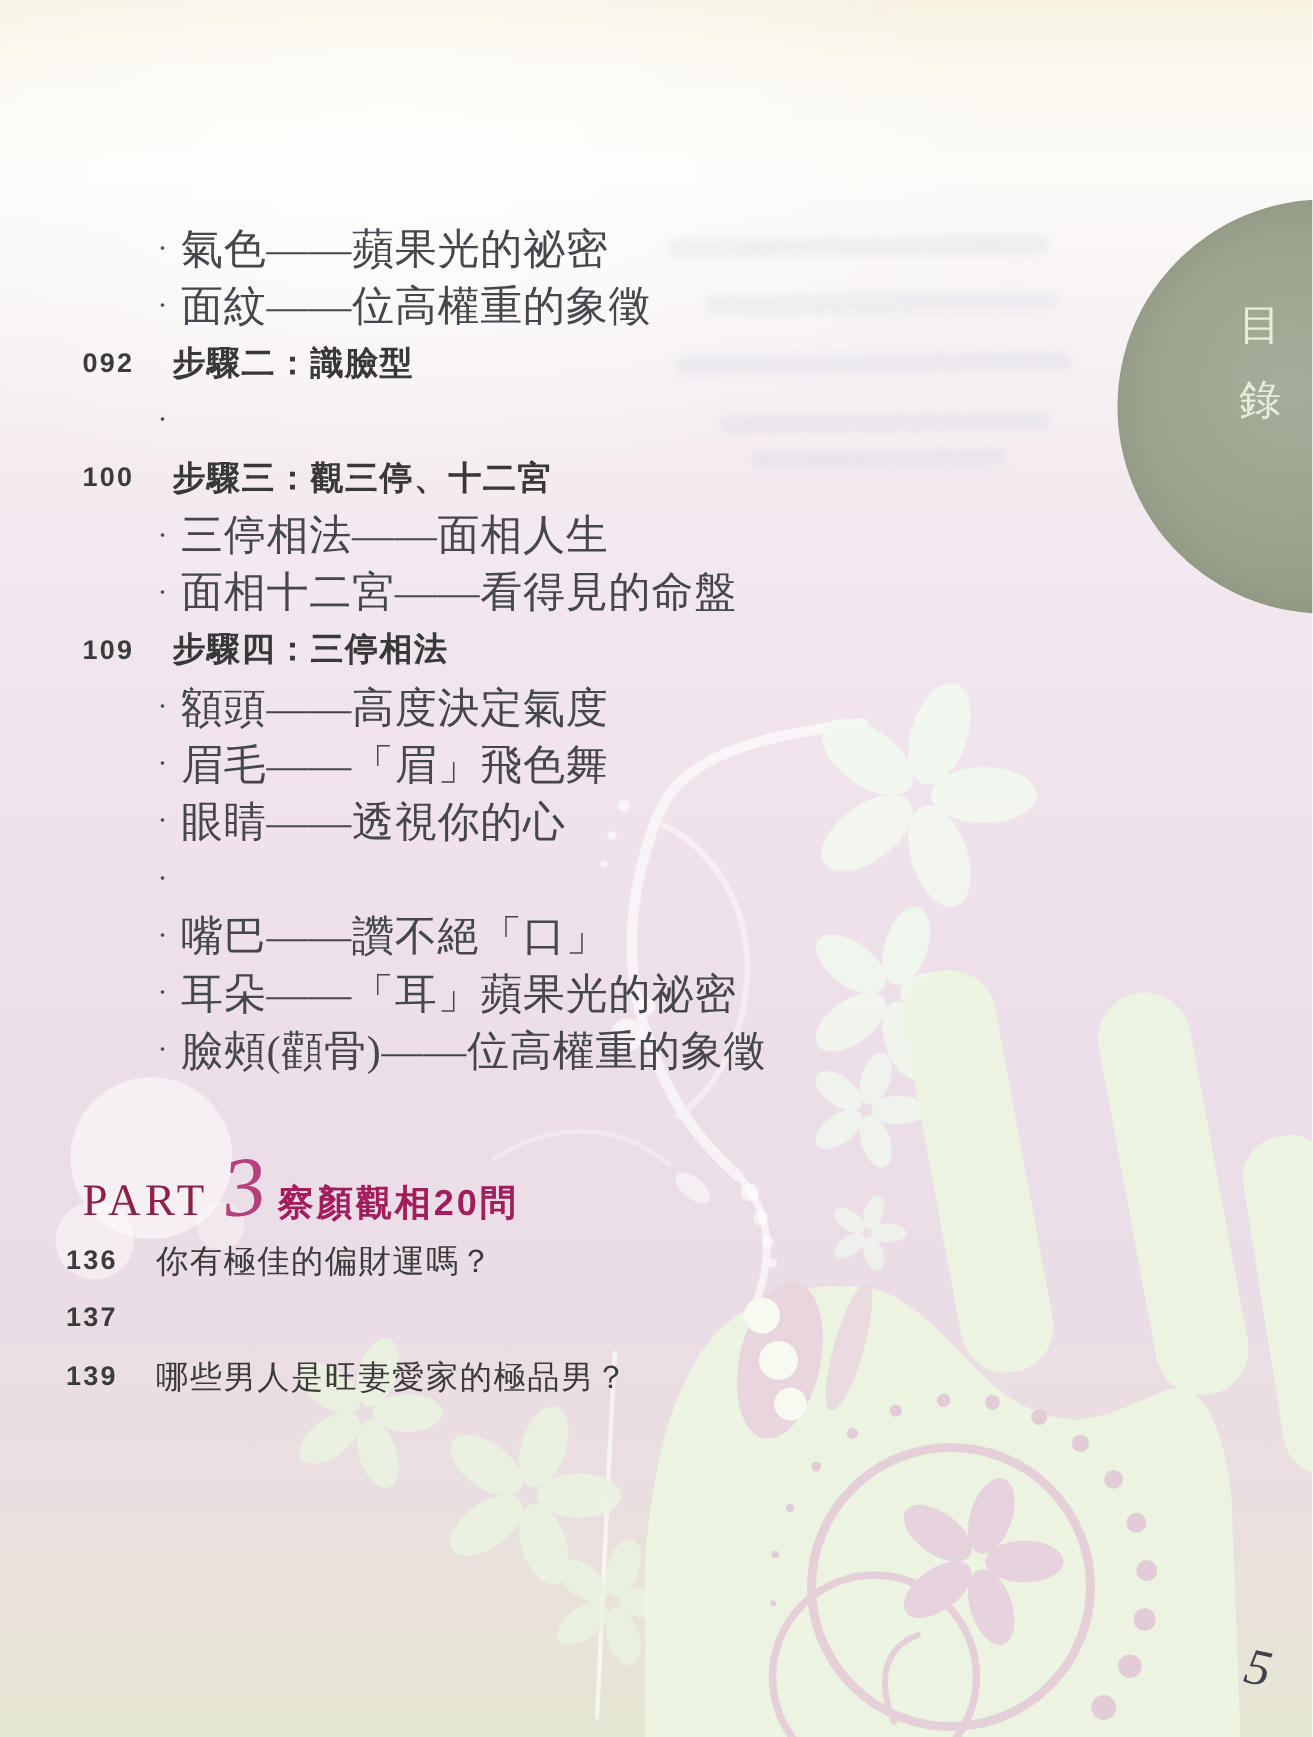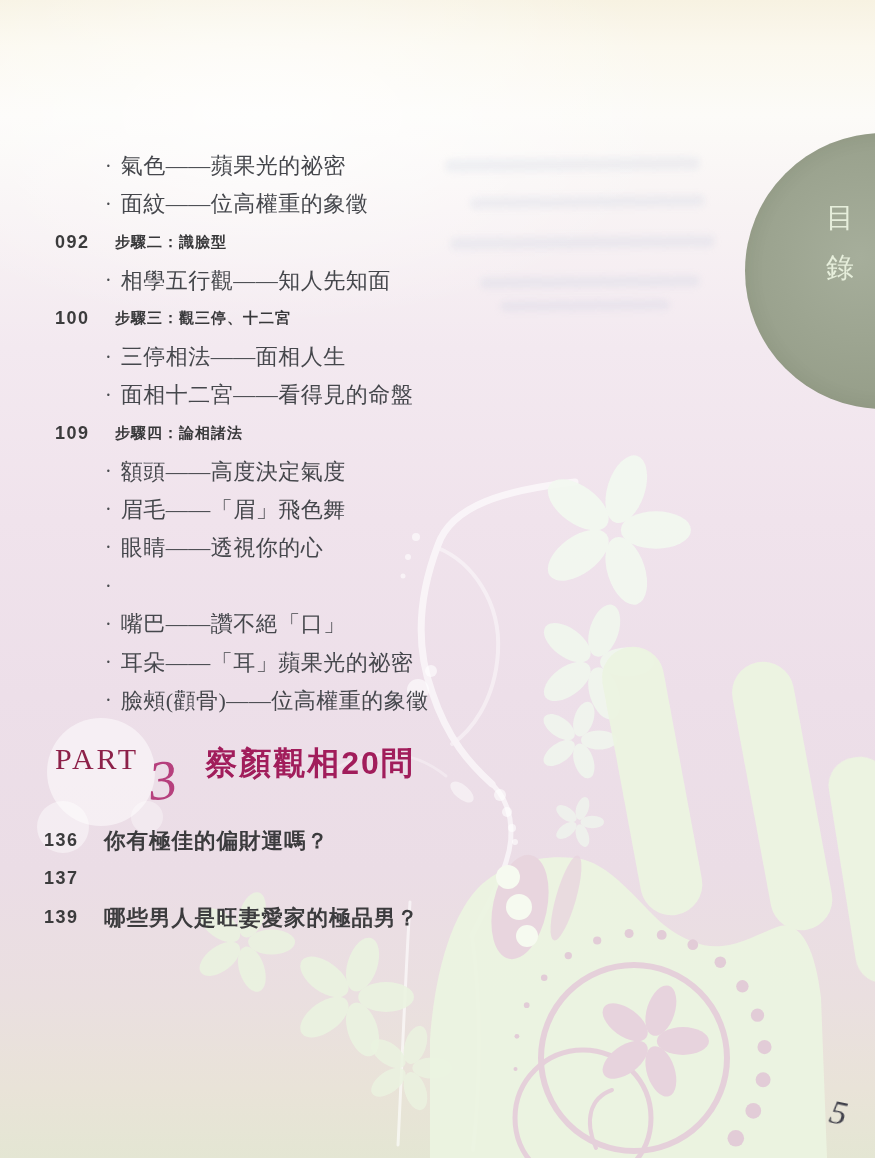--- a/index.html
+++ b/index.html
@@ -24,31 +24,31 @@
     box-shadow:inset 0 0 20px rgba(40,50,30,.08);
   }
   #tab-label{position:absolute;z-index:3;left:826px;top:204px;display:flex;flex-direction:column;gap:22px;
     font-family:"Liberation Serif", serif;font-size:28px;color:#e6eedb;line-height:1;}
   
   #toc-top{position:absolute;z-index:3;left:55px;top:147px;width:560px;}
   #questions{position:absolute;z-index:3;left:44px;top:821px;width:620px;}
   .row{height:38.2px;display:flex;align-items:center;white-space:nowrap;}
   #questions .row{height:38.5px;}
   .num{display:inline-block;width:60px;font-weight:700;font-size:18px;color:#3b3b3c;letter-spacing:1.5px;}
-  .step-title{font-weight:700;font-size:15px;color:#38383a;letter-spacing:1px;}
+  .step-title{font-weight:700;font-size:22px;color:#38383a;letter-spacing:1px;}
   .sub-row{padding-left:50px;}
   .dot{font-family:"Liberation Serif", serif;font-size:20px;color:#4a4c50;margin-right:9px;}
-  .sub-text{font-family:"Liberation Serif", serif;font-size:22px;color:#45474c;letter-spacing:.5px;}
-  .q-text{font-weight:700;font-size:21.5px;color:#3b3b3d;letter-spacing:1px;}
-  
-  #part-block{position:absolute;z-index:3;left:55px;top:742px;display:flex;align-items:flex-start;height:76px;}
+  .sub-text{font-family:"Liberation Serif", serif;font-size:28px;color:#45474c;letter-spacing:.5px;}
+  .q-text{font-weight:400;font-size:21.5px;color:#3b3b3d;letter-spacing:1px;}
+  
+  #part-block{position:absolute;z-index:3;left:55px;top:742px;display:flex;align-items:flex-end;height:76px;}
   #part-label{font-family:"Liberation Serif", serif;font-size:30px;color:var(--accent-burgundy,#8d2149);letter-spacing:3px;}
   #part-number{font-family:"Liberation Serif", serif;font-style:italic;font-size:56px;
     color:var(--accent-magenta,#b6407d);margin:0 8px 0 10px;position:relative;top:6px;transform:rotate(-6deg);display:inline-block;}
-  #part-title{font-weight:700;font-size:32px;color:var(--title-pink,#a11d5b);margin-left:20px;letter-spacing:2px;}
+  #part-title{font-weight:700;font-size:24px;color:var(--title-pink,#a11d5b);letter-spacing:2px;}
   
   #page-number{position:absolute;z-index:3;left:830px;top:1094px;font-family:"Liberation Serif", serif;
     font-style:italic;font-size:34px;color:#41414b;transform:rotate(12deg);}
 </style>
 </head>
 <body>
 
 <div id="page">
 
   <svg id="deco" width="875" height="1158" viewBox="0 0 875 1158">
@@ -200,37 +200,36 @@
       <div class="row sub-row">
         <span class="dot">·</span>
         <span class="sub-text">面紋——位高權重的象徵</span>
       </div>
       <div class="row">
         <span class="num">092</span>
         <span class="step-title">步驟二：識臉型</span>
       </div>
       <div class="row sub-row">
         <span class="dot">·</span>
-        <span class="sub-text">相學五行觀——知人先知面</span>
       </div>
       <div class="row">
         <span class="num">100</span>
         <span class="step-title">步驟三：觀三停、十二宮</span>
       </div>
       <div class="row sub-row">
         <span class="dot">·</span>
         <span class="sub-text">三停相法——面相人生</span>
       </div>
       <div class="row sub-row">
         <span class="dot">·</span>
         <span class="sub-text">面相十二宮——看得見的命盤</span>
       </div>
       <div class="row">
         <span class="num">109</span>
-        <span class="step-title">步驟四：論相諸法</span>
+        <span class="step-title">步驟四：三停相法</span>
       </div>
       <div class="row sub-row">
         <span class="dot">·</span>
         <span class="sub-text">額頭——高度決定氣度</span>
       </div>
       <div class="row sub-row">
         <span class="dot">·</span>
         <span class="sub-text">眉毛——「眉」飛色舞</span>
       </div>
       <div class="row sub-row">

